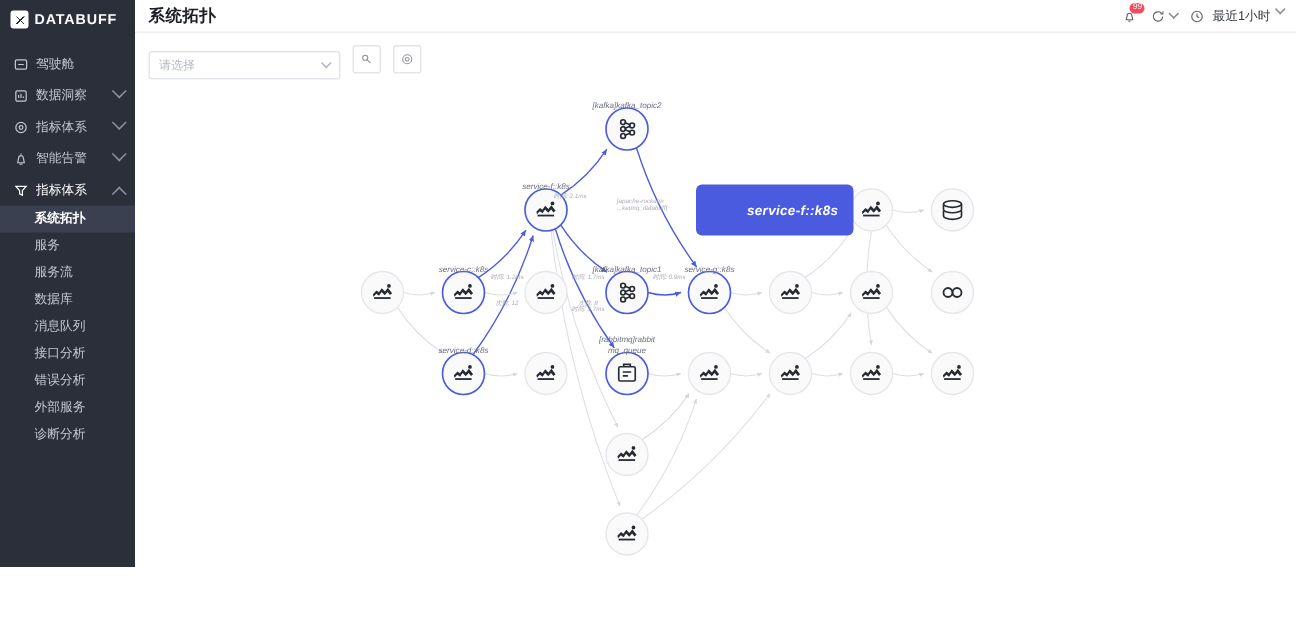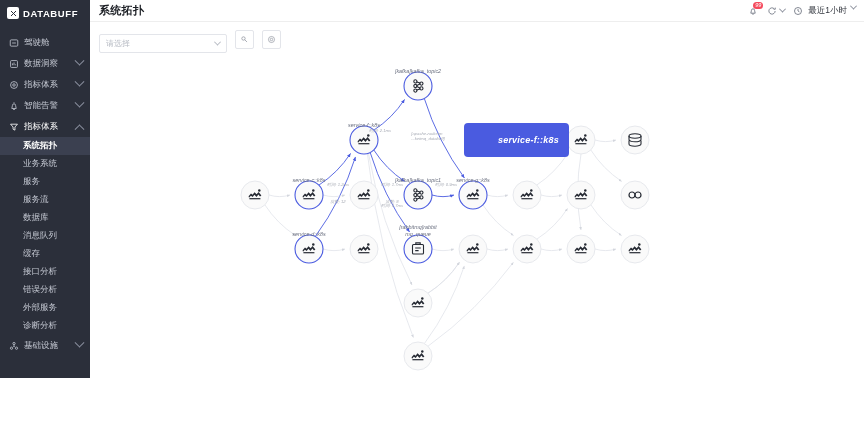--- a/index.html
+++ b/index.html
@@ -303,63 +303,45 @@
         </span>
         <span>指标体系</span>
         <i class="chev up"></i>
       </div>
 
       <div>
         <div class="sub-item active">
             <span>系统拓扑</span>
           </div>
         <div class="sub-item">
-            <span>业务系统</span>
-          </div>
-        <div class="sub-item">
             <span>服务</span>
           </div>
         <div class="sub-item">
             <span>服务流</span>
           </div>
         <div class="sub-item">
             <span>数据库</span>
           </div>
         <div class="sub-item">
             <span>消息队列</span>
           </div>
         <div class="sub-item">
-            <span>缓存</span>
-          </div>
-        <div class="sub-item">
             <span>接口分析</span>
           </div>
         <div class="sub-item">
             <span>错误分析</span>
           </div>
         <div class="sub-item">
             <span>外部服务</span>
           </div>
         <div class="sub-item">
             <span>诊断分析</span>
           </div>
       </div>
 
-      <div class="nav-item">
-        <span class="ico">
-          <svg viewBox="0 0 16 16" fill="none" stroke="currentColor" stroke-width="1.3">
-              <circle cx="8" cy="4" r="1.8"></circle>
-              <circle cx="4" cy="11.5" r="1.8"></circle>
-              <circle cx="12" cy="11.5" r="1.8"></circle>
-              <path d="M8 5.8v2.4M6.7 9.4 8 8.2l1.3 1.2"></path>
-            </svg>
-        </span>
-        <span>基础设施</span>
-        <i class="chev"></i>
-      </div>
 
 
 
     </nav>
   </aside>
 
   <section id="main">
 
     <div class="topbar">
       <span class="page-title">系统拓扑</span>

